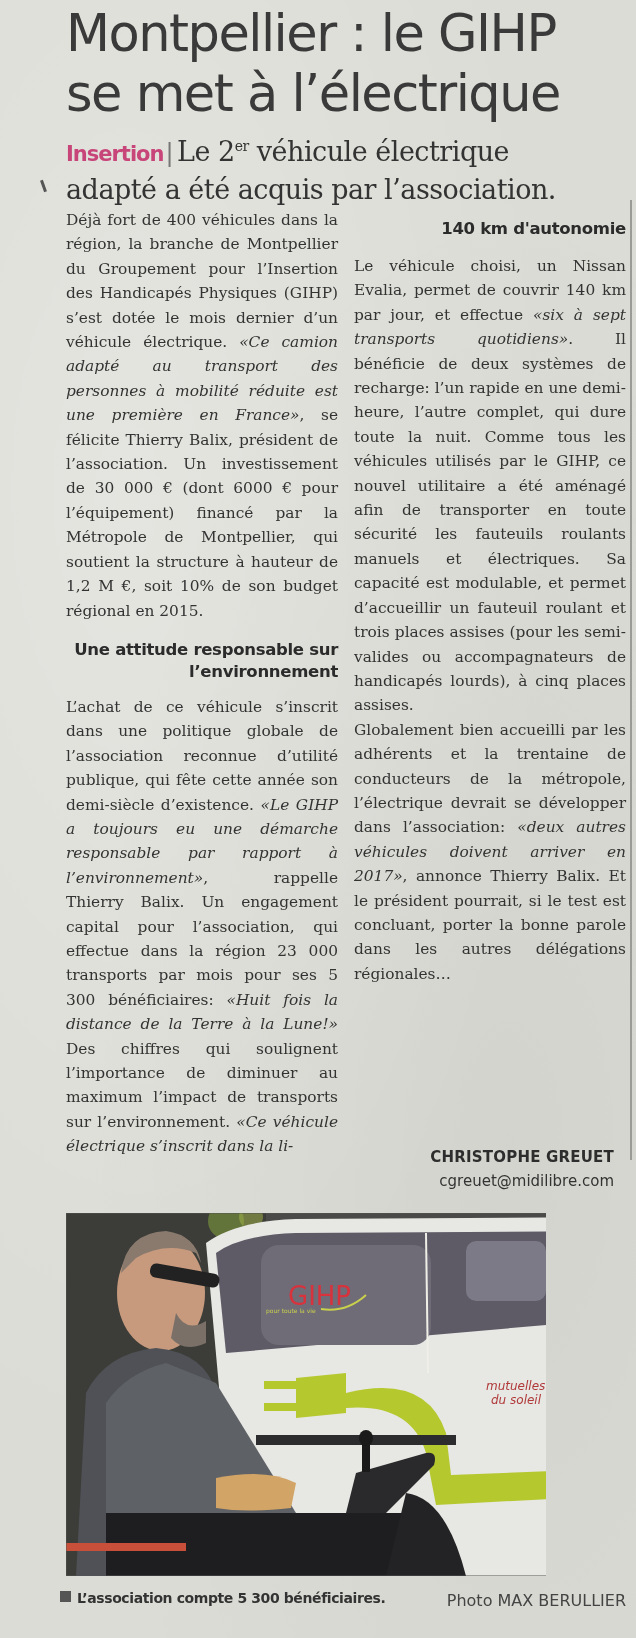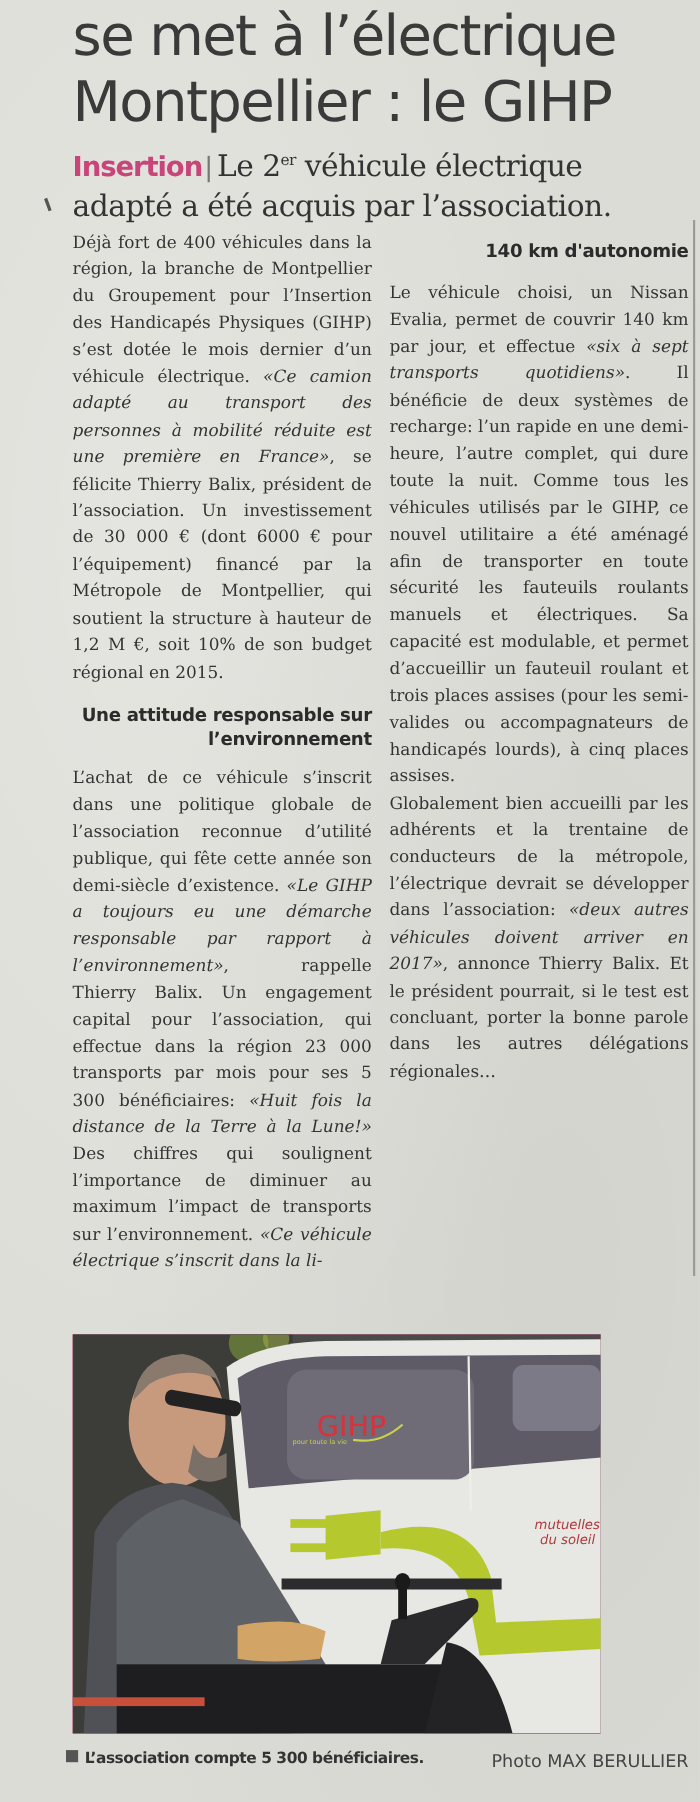--- a/index.html
+++ b/index.html
@@ -23,21 +23,21 @@
   }
   .headline span { display: block; }
 
   .kicker-block {
     position: absolute; left: 66px; top: 134px; width: 570px;
     font-family: "DejaVu Serif", serif; font-size: 27px; line-height: 36px;
     color: #333; letter-spacing: -0.5px;
   }
   .kicker {
     font-family: "DejaVu Sans", sans-serif; font-weight: bold;
-    color: #c8457a; font-size: 25px; letter-spacing: -1px;
+    color: #c8457a; font-size: 21px; letter-spacing: -1px;
   }
   .kicker-sep { color: #777; font-family: "DejaVu Sans", sans-serif; font-size: 24px; margin: 0 4px 0 2px; }
   .kicker-line2 { display: block; margin-left: 0; }
   sup { font-size: 14px; line-height: 0; text-align: center; }
 
   .col {
     position: absolute; top: 208px; width: 272px;
     font-family: "DejaVu Serif", serif;
     font-size: 15.4px; line-height: 24.4px;
     color: #333; text-align: justify;
@@ -79,22 +79,22 @@
   .stray-mark { position: absolute; left: 42px; top: 180px; width: 3px; height: 12px; background: #555; transform: rotate(-20deg); }
 </style>
 </head>
 <body>
 
 <div class="page">
 
   <span class="stray-mark"></span>
 
   <h1 class="headline">
+    <span>Montpellier : le GIHP</span>
     <span>se met à l’électrique</span>
-    <span>Montpellier : le GIHP</span>
   </h1>
 
   <div class="kicker-block">
     <span class="kicker">Insertion</span><span class="kicker-sep">|</span><span>Le 2</span><sup>er</sup><span> véhicule électrique</span>
     <span class="kicker-line2">adapté a été acquis par l’association.</span>
   </div>
 
   <div class="col col-left">
     <p>
       <span>Déjà fort de 400 véhicules dans la région, la branche de Montpellier du Groupement pour l’Insertion des Handicapés Physiques (GIHP) s’est dotée le mois dernier d’un véhicule électrique. </span><em>«Ce camion adapté au transport des personnes à mobilité réduite est une première en France»</em><span>, se félicite Thierry Balix, président de l’association. Un investissement de 30 000 € (dont 6000 € pour l’équipement) financé par la Métropole de Montpellier, qui soutient la structure à hauteur de 1,2 M €, soit 10% de son budget régional en 2015.</span>
@@ -110,20 +110,24 @@
     <p>
       <span>Le véhicule choisi, un Nissan Evalia, permet de couvrir 140 km par jour, et effectue </span><em>«six à sept transports quotidiens»</em><span>. Il bénéficie de deux systèmes de recharge: l’un rapide en une demi-heure, l’autre complet, qui dure toute la nuit. Comme tous les véhicules utilisés par le GIHP, ce nouvel utilitaire a été aménagé afin de transporter en toute sécurité les fauteuils roulants manuels et électriques. Sa capacité est modulable, et permet d’accueillir un fauteuil roulant et trois places assises (pour les semi-valides ou accompagnateurs de handicapés lourds), à cinq places assises.</span>
     </p>
     <p>
       <span>Globalement bien accueilli par les adhérents et la trentaine de conducteurs de la métropole, l’électrique devrait se développer dans l’association: </span><em>«deux autres véhicules doivent arriver en 2017»</em><span>, annonce Thierry Balix. Et le président pourrait, si le test est concluant, porter la bonne parole dans les autres délégations régionales…</span>
     </p>
   </div>
 
   <div class="right-rule"></div>
 
+  <div class="byline">
+    <span class="author">CHRISTOPHE GREUET</span>
+    <span class="email">cgreuet@midilibre.com</span>
+  </div>
 
   <div class="photo">
     <svg width="560" height="363" viewBox="0 0 560 363" xmlns="http://www.w3.org/2000/svg">
 
       <rect x="0" y="0" width="560" height="363" fill="#4a4a48"></rect>
       <rect x="0" y="0" width="200" height="363" fill="#3c3d38"></rect>
       <circle cx="160" cy="8" r="18" fill="#7d9a3c" opacity="0.6"></circle>
       <circle cx="185" cy="4" r="12" fill="#a6b84a" opacity="0.5"></circle>
 
       <path d="M140 30 Q170 8 230 6 L560 4 L560 363 L170 363 Z" fill="#e7e7e3"></path>

